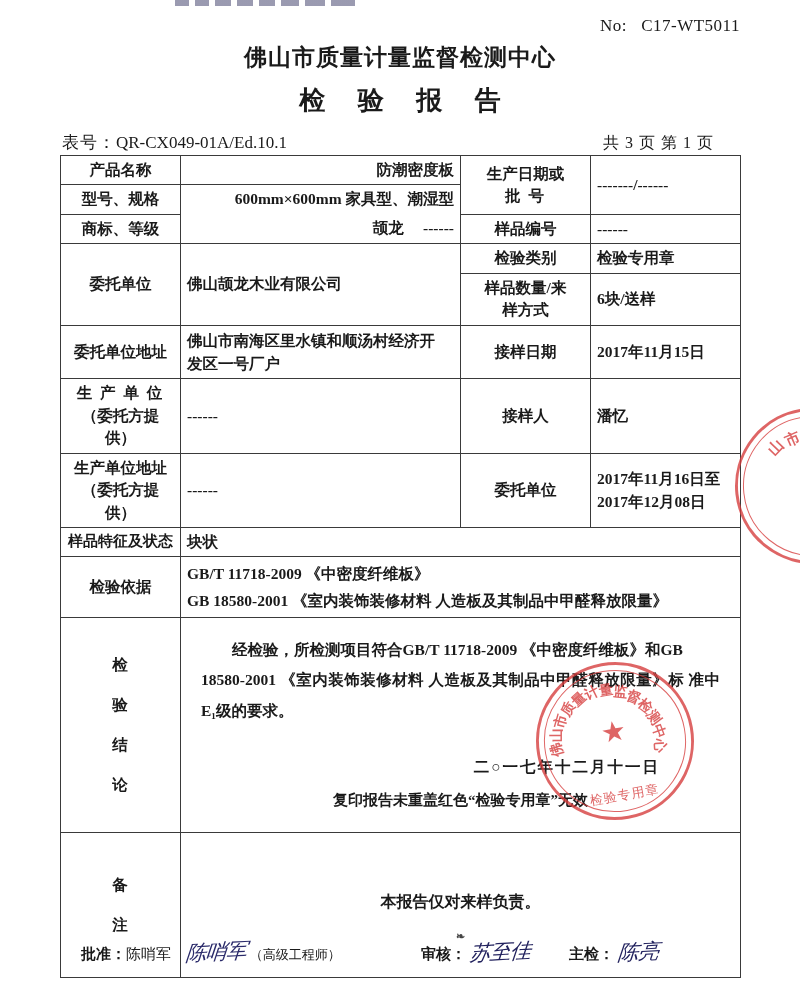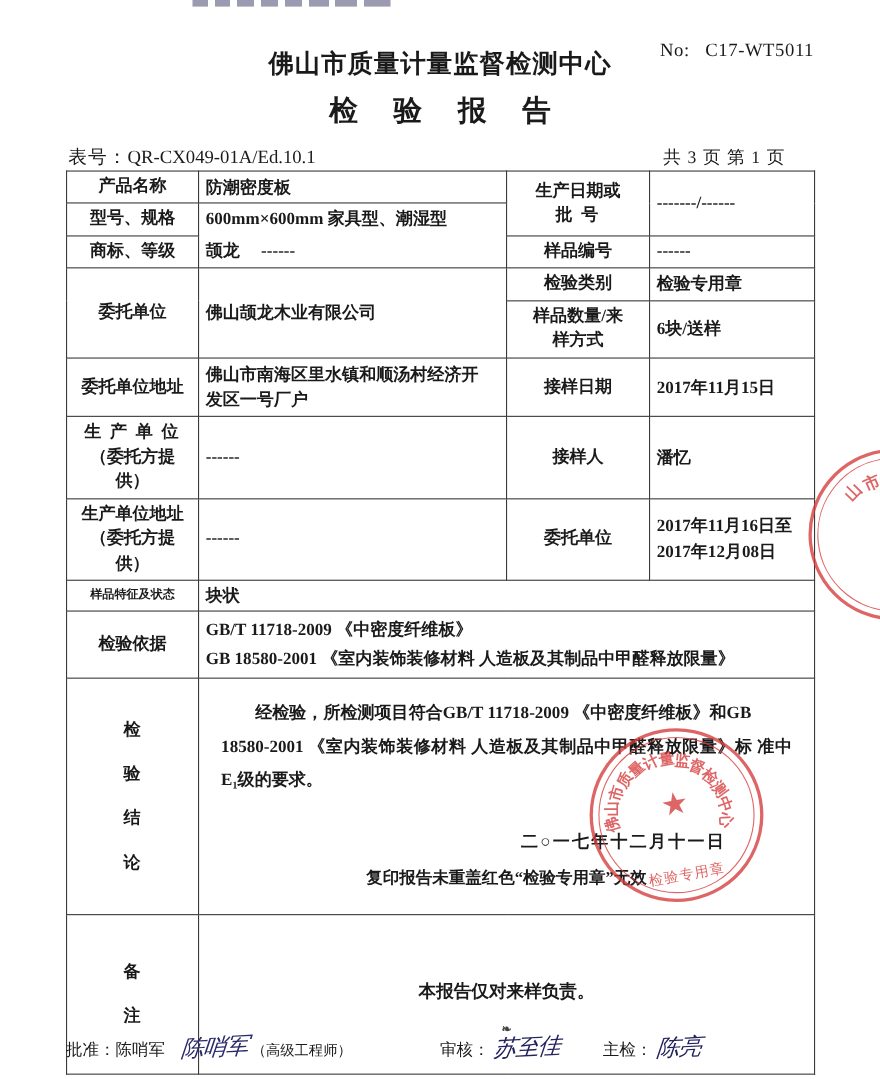--- a/index.html
+++ b/index.html
@@ -35,21 +35,20 @@
     opacity: .7;
   }
 
   
   .doc-no {
     position: absolute;
     top: 16px;
     right: 60px;
     font-size: 17px;
     letter-spacing: .5px;
-    margin-top: 20px;
   }
   .org-title {
     position: absolute;
     top: 42px;
     left: 0;
     width: 800px;
     text-align: center;
     font-size: 23px;
     font-weight: bold;
     letter-spacing: 1px;
@@ -93,21 +92,21 @@
   table.main td {
     border: 1px solid #3a3a3a;
     font-size: 15.5px;
     padding: 3px 6px;
     vertical-align: middle;
   }
   .c-label {
     text-align: center;
     line-height: 1.45;
   }
-  .c-center { text-align: left; }
+  .c-center { text-align: right; }
   .c-left { text-align: left; padding-left: 10px; }
 
   .stack { line-height: 1.5; }
 
   .label-spread {
     letter-spacing: 2px;
   }
 
   
   .vert {
@@ -158,21 +157,21 @@
 
   
   .footer {
     position: absolute;
     top: 930px;
     left: 60px;
     width: 700px;
     font-size: 15px;
   }
   .sig-group { position: absolute; white-space: nowrap; }
-  .sig-label { font-weight: normal; }
+  .sig-label { font-weight: bold; margin-left: 21px; }
   .handwrite {
     font-family: "DejaVu Serif", serif;
     font-style: italic;
     font-size: 21px;
     color: #2a2a6a;
     letter-spacing: -1px;
     transform: skewX(-8deg) rotate(-3deg);
     display: inline-block;
   }
   .handwrite.blue2 { color: #22225e; }
@@ -345,21 +344,21 @@
     </td>
     <td class="c-left">------</td>
     <td class="c-label">委托单位</td>
     <td class="c-left stack">
       <div>2017年11月16日至</div>
       <div>2017年12月08日</div>
     </td>
   </tr>
 
   <tr>
-    <td class="c-label" style="font-size:11px">样品特征及状态</td>
+    <td class="c-label" style="font-size:15px">样品特征及状态</td>
     <td class="c-left" colspan="3">块状</td>
   </tr>
 
   <tr>
     <td class="c-label">检验依据</td>
     <td class="basis-cell" colspan="3">
       <div>GB/T 11718-2009 《中密度纤维板》</div>
       <div>GB 18580-2001 《室内装饰装修材料   人造板及其制品中甲醛释放限量》</div>
     </td>
   </tr>

